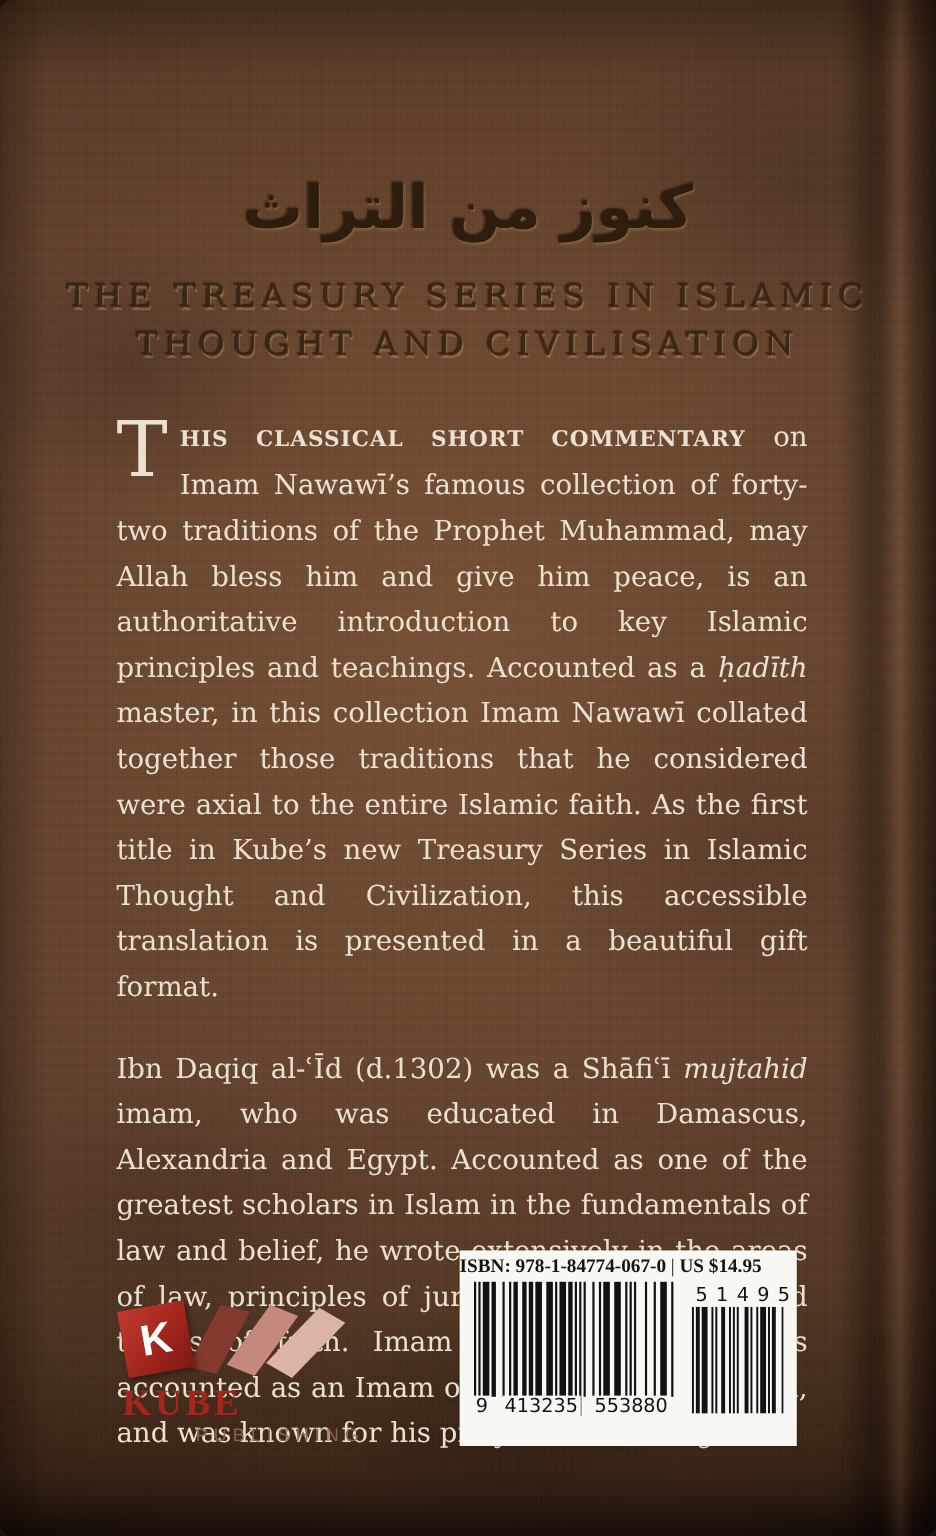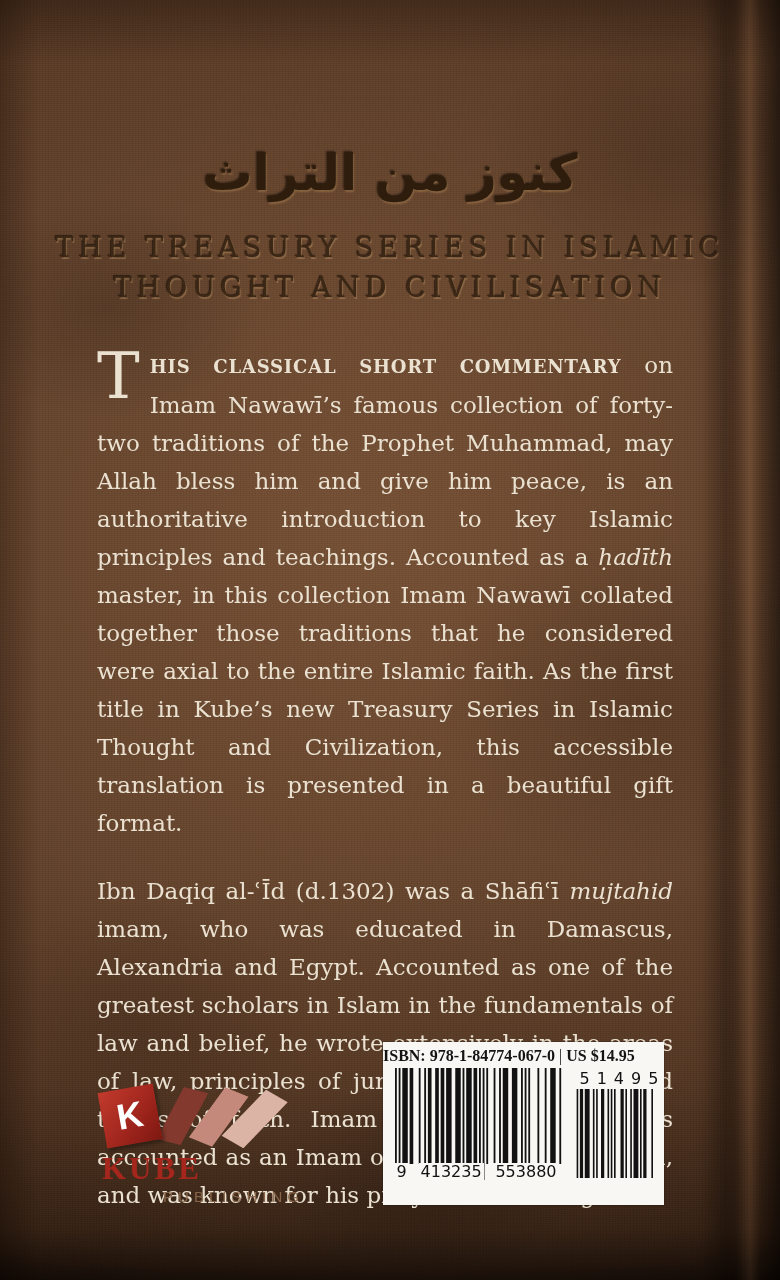--- a/index.html
+++ b/index.html
@@ -6,20 +6,21 @@
   .cover{
     position:relative;width:780px;height:1280px;overflow:hidden;
     font-family:"DejaVu Serif",serif;
     background-color:#5a3b26;
     background-image:
       radial-gradient(140% 90% at 48% 42%, rgba(155,108,72,0.42) 0%, rgba(122,84,56,0.22) 45%, rgba(0,0,0,0) 72%),
       linear-gradient(180deg, rgba(22,11,4,0.55) 0%, rgba(60,35,18,0.18) 5%, rgba(0,0,0,0) 18%, rgba(0,0,0,0) 68%, rgba(35,18,7,0.22) 84%, rgba(18,8,2,0.55) 96%, rgba(6,2,0,0.85) 100%),
       linear-gradient(90deg, rgba(20,10,4,0.45) 0%, rgba(0,0,0,0) 5%, rgba(0,0,0,0) 89%, rgba(20,10,4,0.30) 94%, rgba(0,0,0,0) 96%, rgba(12,5,1,0.55) 100%),
       repeating-linear-gradient(0deg, rgba(0,0,0,0.05) 0 1px, rgba(255,255,255,0.018) 1px 2px),
       repeating-linear-gradient(90deg, rgba(0,0,0,0.045) 0 1px, rgba(255,255,255,0.015) 1px 3px);
+    border-radius: 11px;
   }
   .cover::before{ 
     content:"";position:absolute;inset:0;pointer-events:none;
     background:
       radial-gradient(220px 160px at 14% 24%, rgba(0,0,0,0.16), transparent 70%),
       radial-gradient(260px 200px at 86% 12%, rgba(0,0,0,0.14), transparent 70%),
       radial-gradient(300px 240px at 82% 55%, rgba(30,15,5,0.18), transparent 70%),
       radial-gradient(240px 180px at 18% 80%, rgba(20,10,4,0.14), transparent 70%),
       radial-gradient(220px 150px at 55% 92%, rgba(0,0,0,0.18), transparent 70%);
   }

